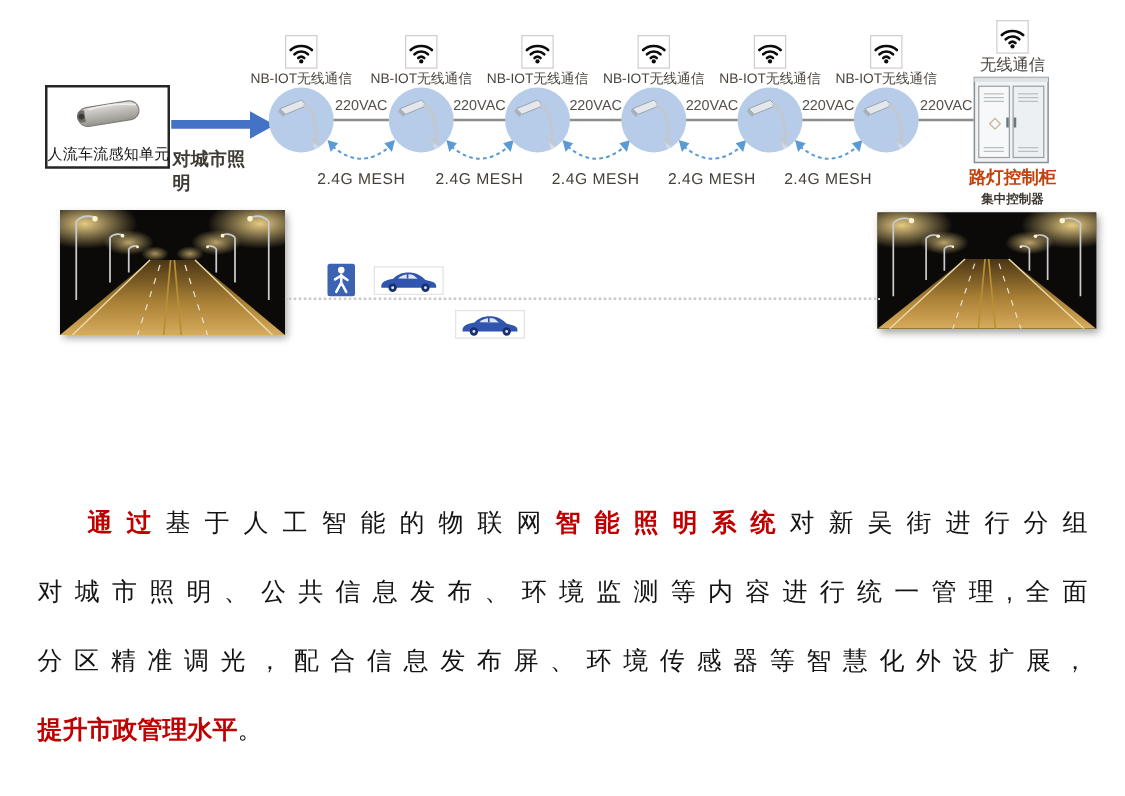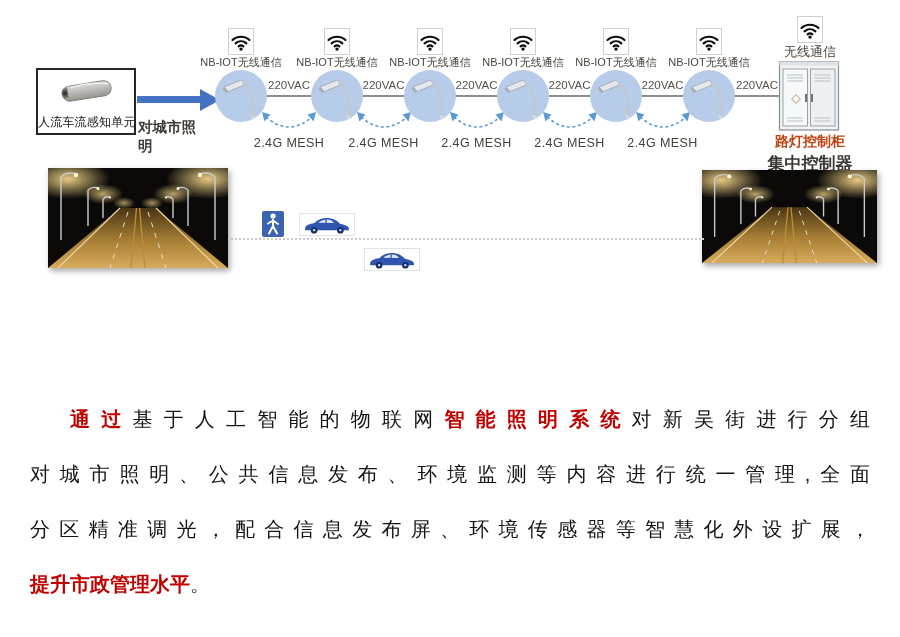--- a/index.html
+++ b/index.html
@@ -24,21 +24,21 @@
   .node-label{width:116px;top:55px;text-align:center;font-size:11px;color:#4a453f;white-space:nowrap;z-index:2;}
   .node-circle{width:52px;height:52px;border-radius:50%;background:#B7CCE9;z-index:1;overflow:hidden;}
   .pwr-label{width:60px;top:79px;text-align:center;font-size:11.5px;color:#55504a;z-index:2;}
   .mesh-arc{width:60px;height:22px;top:112px;}
   .mesh-label{width:90px;top:136px;text-align:center;font-size:12.5px;color:#454039;letter-spacing:.4px;}
 
   .cab-wifi{left:797px;top:16px;}
   .cab-wireless{left:766px;top:43px;width:88px;text-align:center;font-size:13px;color:#4a453f;}
   .cabinet{left:778px;top:58px;}
   .cab-l1{left:762px;top:133px;width:96px;text-align:center;font-size:14px;font-weight:600;color:#c2410c;}
-  .cab-l2{left:762px;top:152px;width:96px;text-align:center;font-size:17px;font-weight:600;color:#3c3731;}
+  .cab-l2{left:762px;top:152px;width:96px;text-align:center;font-size:10px;font-weight:600;color:#3c3731;}
 
   .photo{box-shadow:2px 3px 6px rgba(0,0,0,.35);background:#000;}
   .photo-left{left:48px;top:168px;width:180px;height:100px;}
   .photo-right{left:702px;top:170px;width:175px;height:93px;}
   .dash-line{left:228px;top:238px;width:476px;border-top:2px dotted #c9c9c9;z-index:0;}
 
   .ped{left:262px;top:211px;width:22px;height:26px;background:#3c63b2;border-radius:2px;z-index:1;}
   .car-box{width:56px;height:23px;background:#fff;border:1px solid #e3e3e3;box-sizing:border-box;z-index:1;}
   .car1{left:299px;top:213px;}
   .car2{left:364px;top:248px;}

